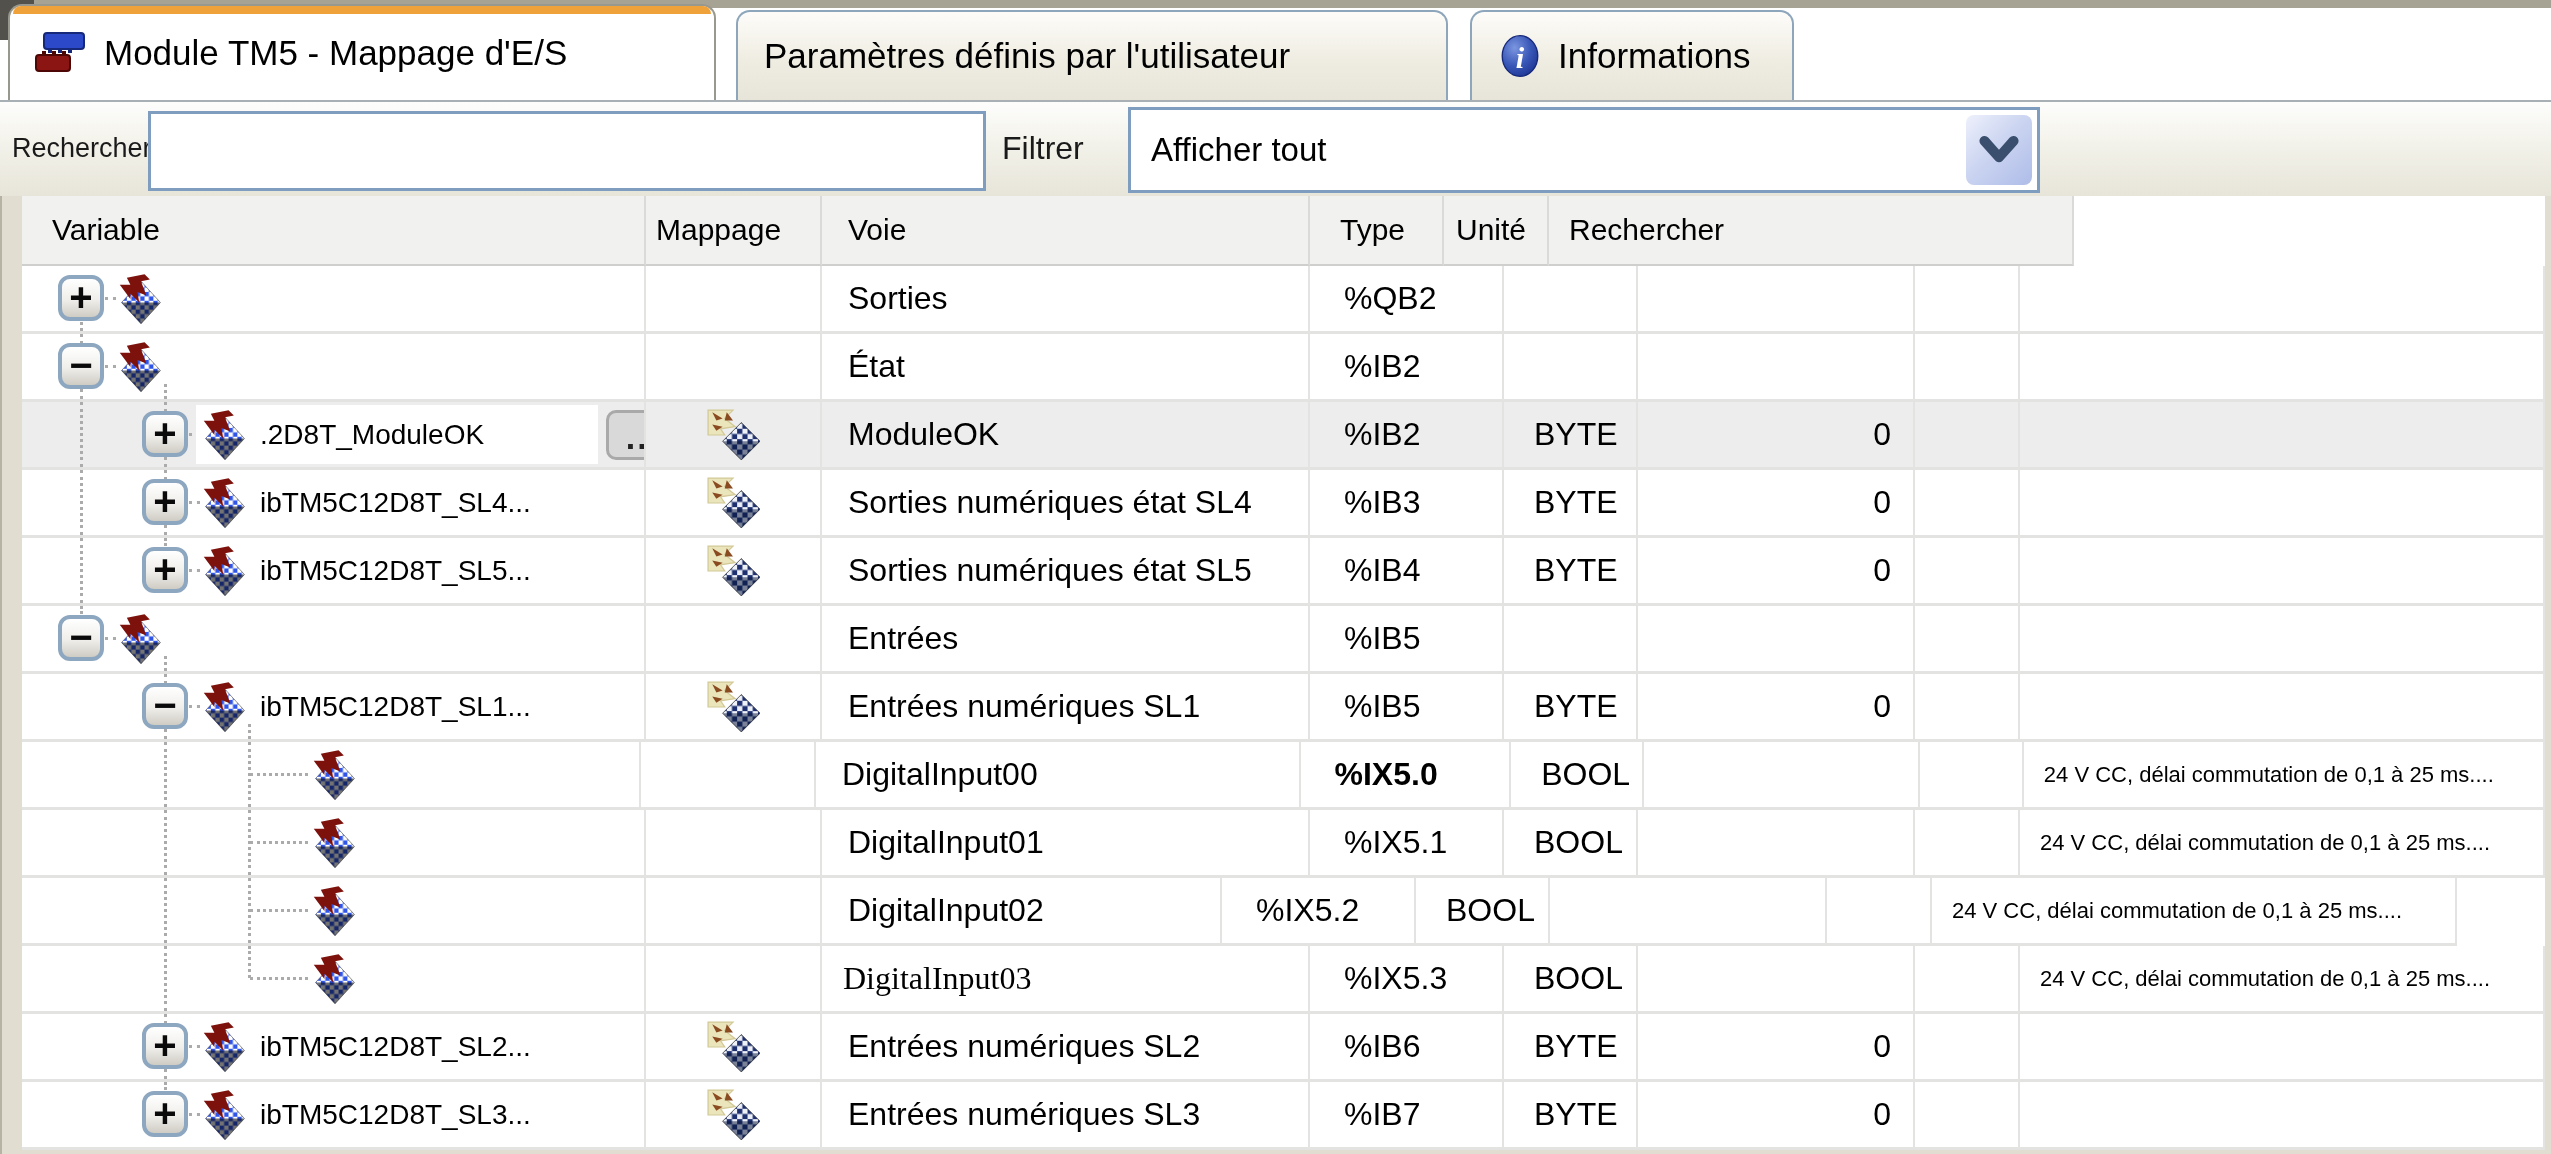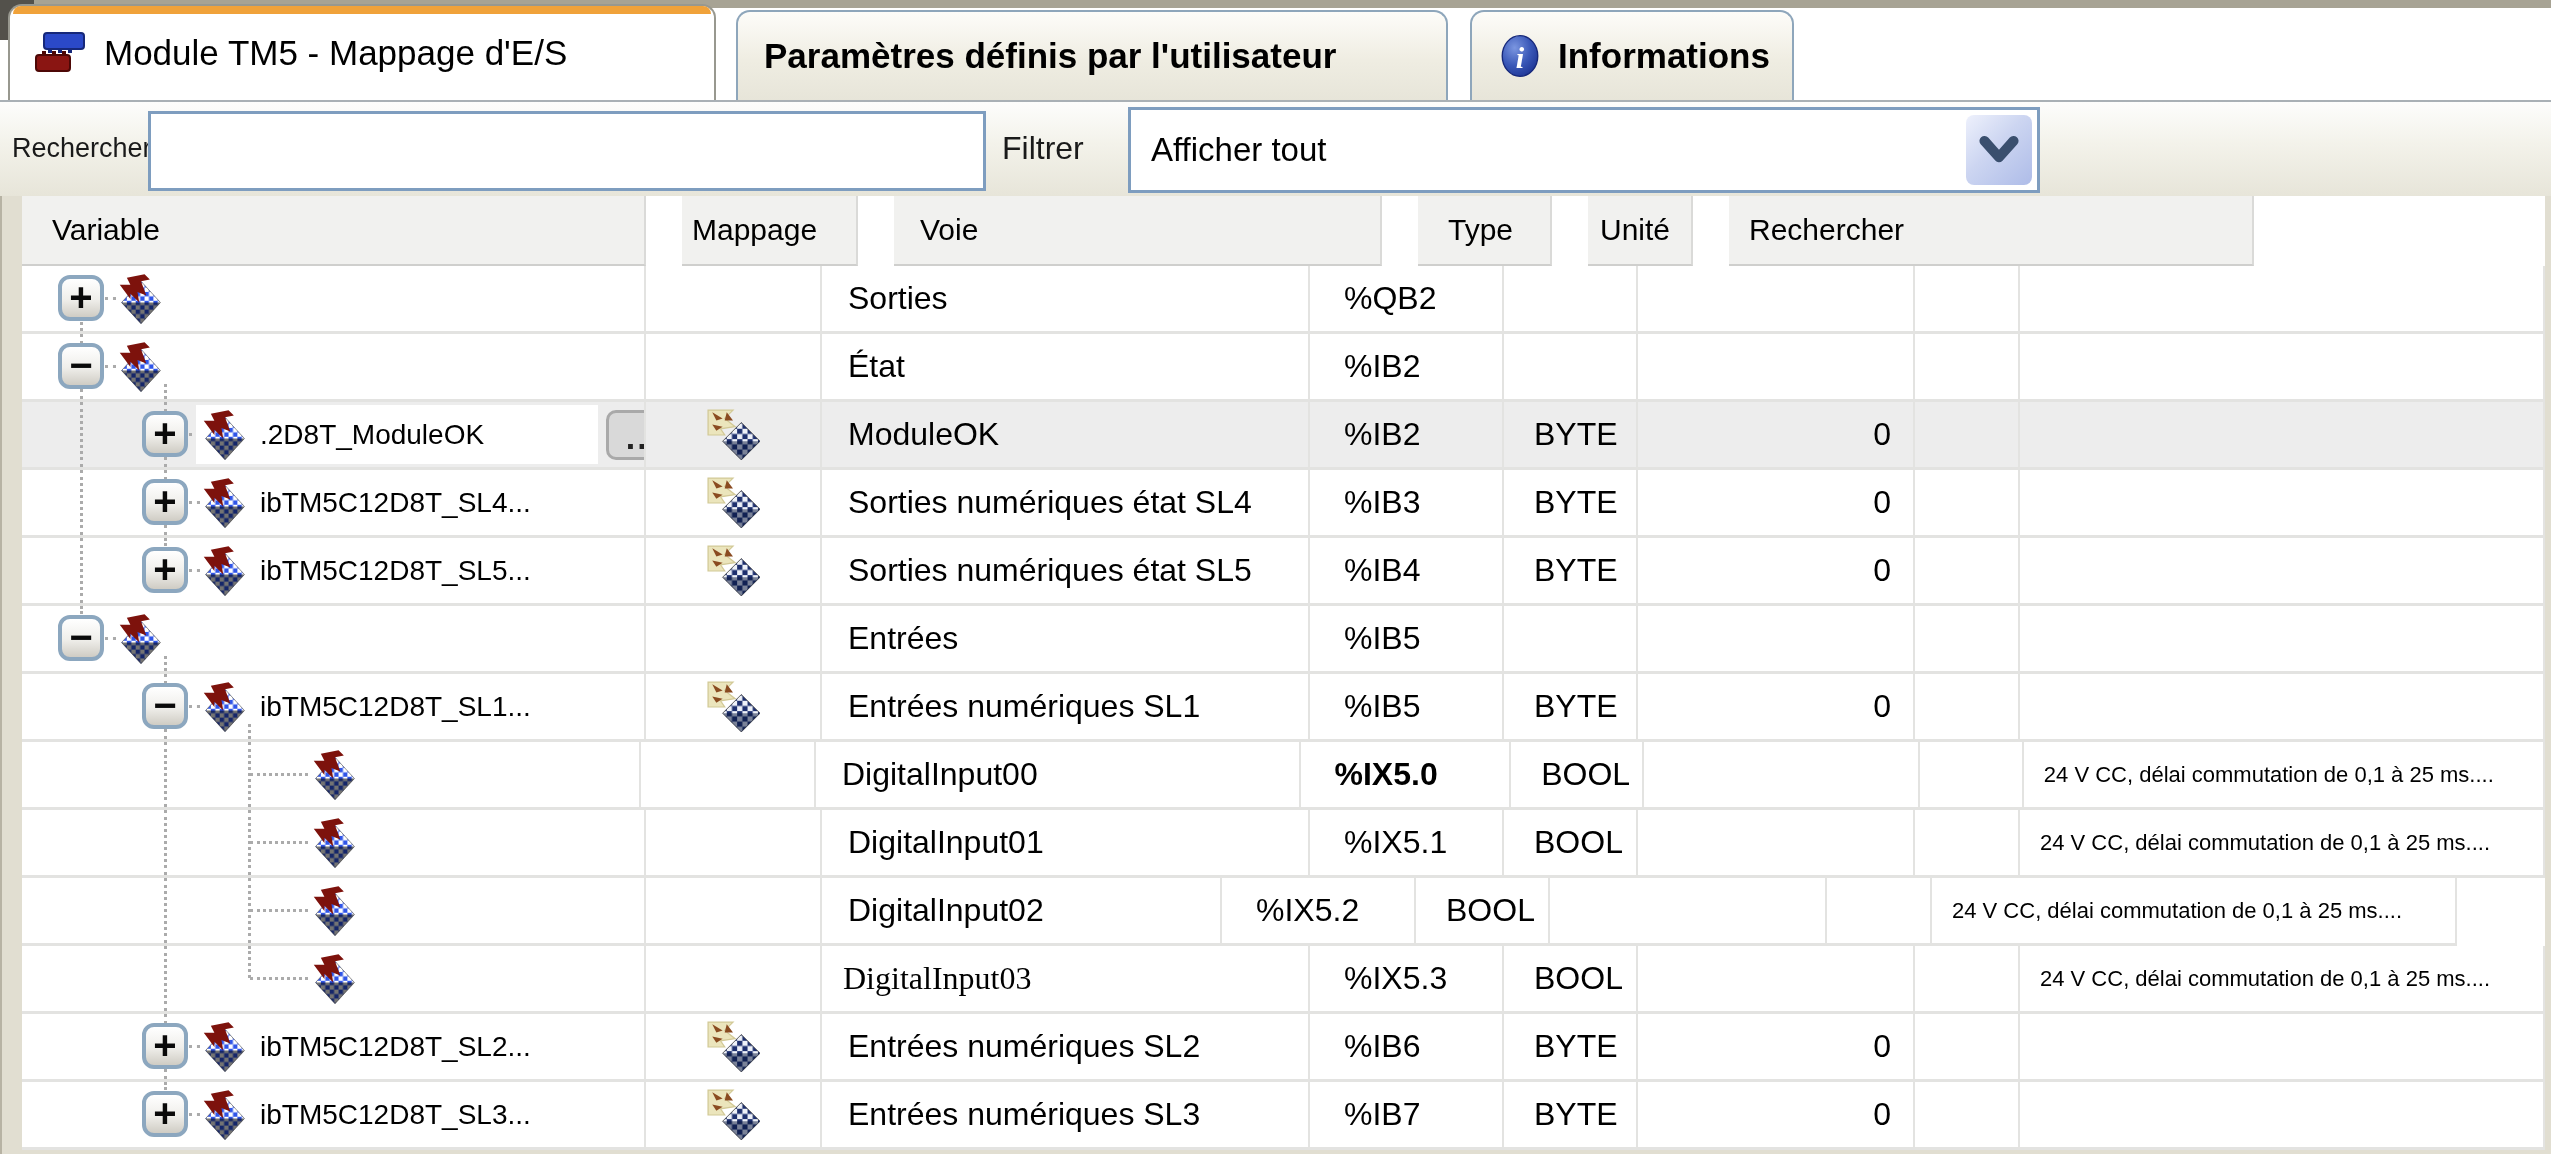--- a/index.html
+++ b/index.html
@@ -17,21 +17,21 @@
   .tab .tab-label{font-size:35px;color:#000;white-space:nowrap;}
   .tab.active{
     left:8px;top:4px;width:708px;height:96px;background:#fff;
     border:2px solid #98988f;border-bottom:none;border-radius:14px 14px 0 0;
     padding-left:24px;z-index:3;
   }
   .tab.active::before{content:"";position:absolute;left:3px;right:3px;top:0px;height:8px;background:#f0a23a;border-radius:8px 8px 0 0;}
   .tab.inactive{
     top:10px;height:90px;background:linear-gradient(180deg,#fdfcf9 0%,#efedE2 55%,#e7e5d9 100%);
     border:2px solid #8ea6bb;border-bottom:none;border-radius:14px 14px 0 0;
-    padding-left:26px;z-index:2;font-weight:bold;
+    padding-left:26px;z-index:2;
   }
   .tab.t2{left:736px;width:712px;}
   .tab.t3{left:1470px;width:324px;}
   .tab-ico{width:52px;height:44px;margin-right:18px;flex:0 0 auto;}
   .info-ico{width:44px;height:44px;margin-right:16px;flex:0 0 auto;}
   
   .toolbar{
     position:absolute;left:0;top:100px;width:2551px;height:96px;box-sizing:border-box;
     background:linear-gradient(180deg,#fdfdfc 0%,#f3f2ea 45%,#e7e5d9 100%);
     border-top:2px solid #a9b0b5;
@@ -50,21 +50,21 @@
   .filter-value{font-size:33px;padding-left:20px;color:#000;}
   .dd-btn{
     position:absolute;right:5px;top:5px;bottom:5px;width:66px;border-radius:8px;
     background:linear-gradient(135deg,#eef1fc 0%,#ccd5f1 45%,#aebce8 100%);
     display:flex;align-items:center;justify-content:center;cursor:pointer;
   }
   
   .content{position:absolute;left:0;top:196px;width:2551px;height:958px;background:#e1ded1;}
   .content::before{content:"";position:absolute;left:0;top:0;bottom:0;width:2px;background:#b7b3a4;}
   .grid{position:absolute;left:22px;top:0;width:2523px;height:954px;background:#fff;}
-  .hrow{display:flex;height:70px;gap:36px;}
+  .hrow{display:flex;height:70px;}
   .hcell{
     box-sizing:border-box;height:70px;background:#f1f1ef;
     border-right:2px solid #dadad8;border-bottom:2px solid #cfcfcd;
     display:flex;align-items:center;font-size:30px;color:#000;white-space:nowrap;overflow:hidden;
   }
   .row{display:flex;height:68px;}
   .cell{
     box-sizing:border-box;height:68px;background:#fff;position:relative;
     border-right:2px solid #e3e3e1;border-bottom:3px solid #e3e3e1;
     display:flex;align-items:center;font-size:32px;color:#000;white-space:nowrap;overflow:hidden;

